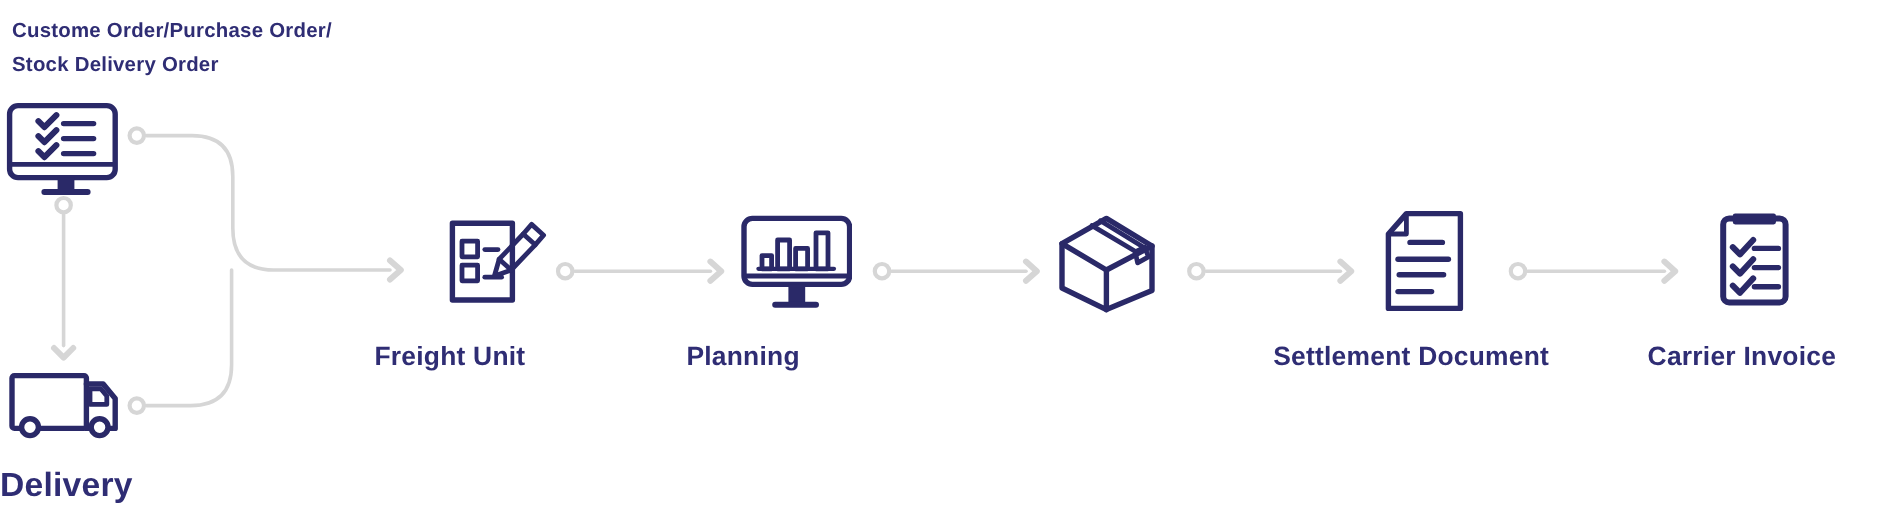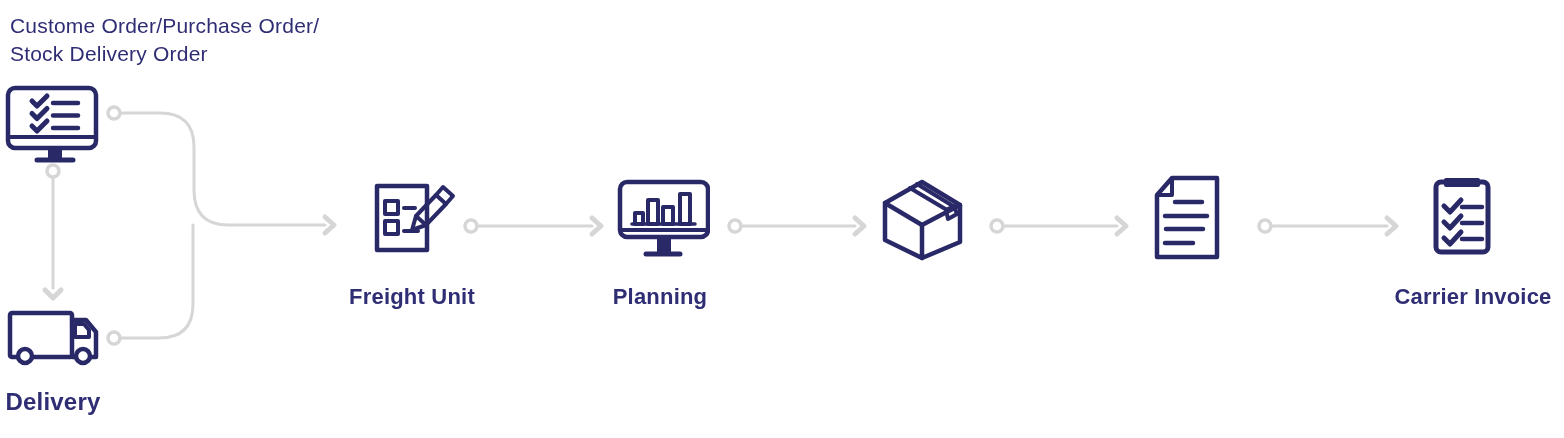--- a/index.html
+++ b/index.html
@@ -13,31 +13,31 @@
   body{
     background:var(--background);
     font-family:"Liberation Sans", sans-serif;
     position:relative;
     overflow:hidden;
   }
   .stage{position:absolute;left:0;top:0;width:1564px;height:438px;}
   .abs{position:absolute;}
   .title{
     left:10px;top:12px;
-    font-size:21px;font-weight:400;line-height:28px;
+    font-size:17px;font-weight:700;line-height:28px;
     color:var(--text);letter-spacing:.2px;
   }
   .node-label{
     position:absolute;top:284px;
     font-size:22px;font-weight:700;color:var(--text);
-    text-align:center;letter-spacing:.2px;white-space:nowrap;
+    text-align:left;letter-spacing:.2px;white-space:nowrap;
   }
   .delivery-label{
     position:absolute;left:0;top:388px;width:106px;
-    font-size:24px;font-weight:700;color:var(--text);
+    font-size:28px;font-weight:700;color:var(--text);
     text-align:center;letter-spacing:.2px;
   }
   
   .is{fill:none;stroke:var(--icon);stroke-width:4.5;stroke-linecap:round;stroke-linejoin:round;}
   .is4{fill:none;stroke:var(--icon);stroke-width:4;stroke-linecap:round;stroke-linejoin:round;}
   .is5{fill:none;stroke:var(--icon);stroke-width:5;stroke-linecap:round;stroke-linejoin:round;}
   .ifill{fill:var(--icon);stroke:none;}
   .iwheel{fill:var(--background);stroke:var(--icon);stroke-width:4.5;}
   .conn{fill:none;stroke:var(--connector);stroke-width:3;stroke-linecap:round;}
   .conn-ring{fill:none;stroke:var(--connector);stroke-width:3.5;}
@@ -135,39 +135,40 @@
     <rect class="is" x="14" y="6" width="88" height="55" rx="7"></rect>
     <path class="is4" d="M15 54 H101"></path>
     <path class="is4" style="stroke-width:3.5" d="M26 48 H89"></path>
     <rect class="is4" x="29" y="37" width="8" height="11"></rect>
     <rect class="is4" x="42" y="24" width="10" height="24"></rect>
     <rect class="is4" x="57" y="31" width="10" height="17"></rect>
     <rect class="is4" x="74" y="18" width="10" height="30"></rect>
     <rect class="ifill" x="51" y="61" width="14" height="15"></rect>
     <path class="is5" d="M40 78 H74"></path>
   </svg>
-  <div class="node-label" style="left:560px;width:200px">Planning</div>
+  <div class="node-label" style="left:572px;width:200px">Planning</div>
 
   <svg class="abs" style="left:876px;top:174px" width="90" height="88" viewBox="0 0 90 88">
     <path class="is" d="M46 8 L9 29 L46 51 L84 31 Z"></path>
     <path class="is" d="M9 29 V66 L46 84 V51"></path>
     <path class="is" d="M84 31 V68 L46 84"></path>
     <path class="is4" d="M34 14 L71 36"></path>
     <path class="is4" d="M41 10 L77 32"></path>
     <path class="is4" d="M70 36 L78 32 L81 40 L72 45 Z"></path>
   </svg>
 
   <svg class="abs" style="left:1150px;top:174px" width="72" height="86" viewBox="0 0 72 86">
     <path class="is" d="M22 4 H67 V83 H7 V21 Z"></path>
     <path class="is4" d="M22 5 V21 H8"></path>
     <path class="is" d="M25 28 H52"></path>
     <path class="is" d="M15 42 H57"></path>
     <path class="is" d="M16 55 H53"></path>
     <path class="is" d="M15 69 H43"></path>
   </svg>
+  <div class="node-label" style="left:1061px;width:250px">Settlement Document</div>
 
   <svg class="abs" style="left:1430px;top:174px" width="64" height="82" viewBox="0 0 64 82">
     <rect class="is5" x="6" y="8" width="52" height="70" rx="5"></rect>
     <rect class="ifill" x="14" y="4" width="36" height="9" rx="2"></rect>
     <path class="is5" d="M14 32 l6 6 l11 -12"></path>
     <path class="is5" d="M14 48 l6 6 l11 -12"></path>
     <path class="is5" d="M14 64 l6 6 l11 -12"></path>
     <path class="is" d="M32 33 H52"></path>
     <path class="is" d="M32 49 H52"></path>
     <path class="is" d="M32 65 H52"></path>

